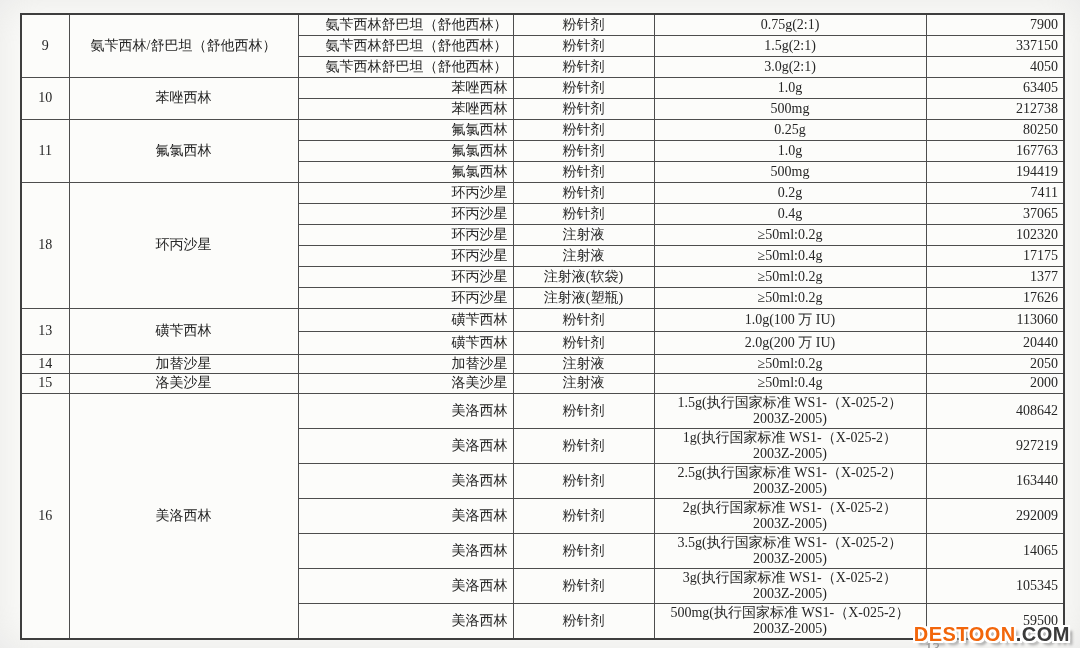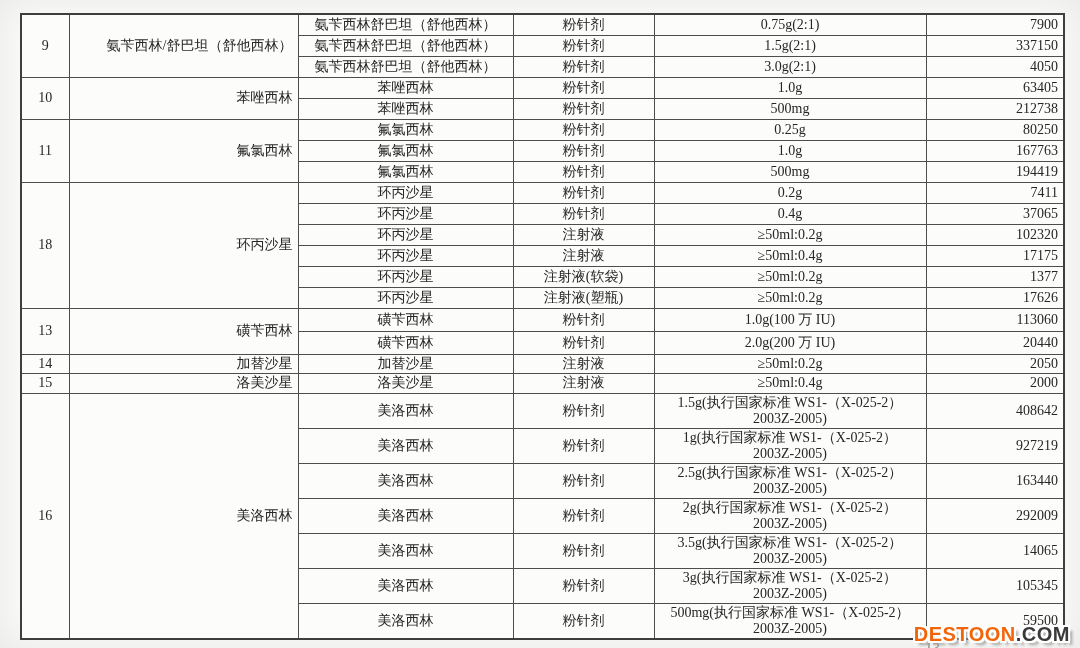--- a/index.html
+++ b/index.html
@@ -31,22 +31,22 @@
     overflow: hidden;
     vertical-align: middle;
     padding: 1px 5px;
   }
   tr { height: 21px; }
   tr.h23 { height: 23px; }
   tr.h18 { height: 18px; }
   tr.h20 { height: 20px; }
   tr.h34 { height: 34px; }
   td.c-no   { text-align: center; font-size: 15px; }
-  td.c-name { text-align: right; }
-  td.c-prod { text-align: center; }
+  td.c-name { text-align: center; }
+  td.c-prod { text-align: right; }
   td.c-form { text-align: center; margin-left: 12px; }
   td.c-spec { text-align: center; white-space: pre-line; }
   td.c-qty  { text-align: right; padding-right: 9px; font-size: 15px; }
   .watermark {
     position: absolute;
     right: 10px; bottom: 2px;
     font-family: "Liberation Sans", "DejaVu Sans", sans-serif;
     font-weight: bold;
     font-size: 20px;
     letter-spacing: 0.5px;

